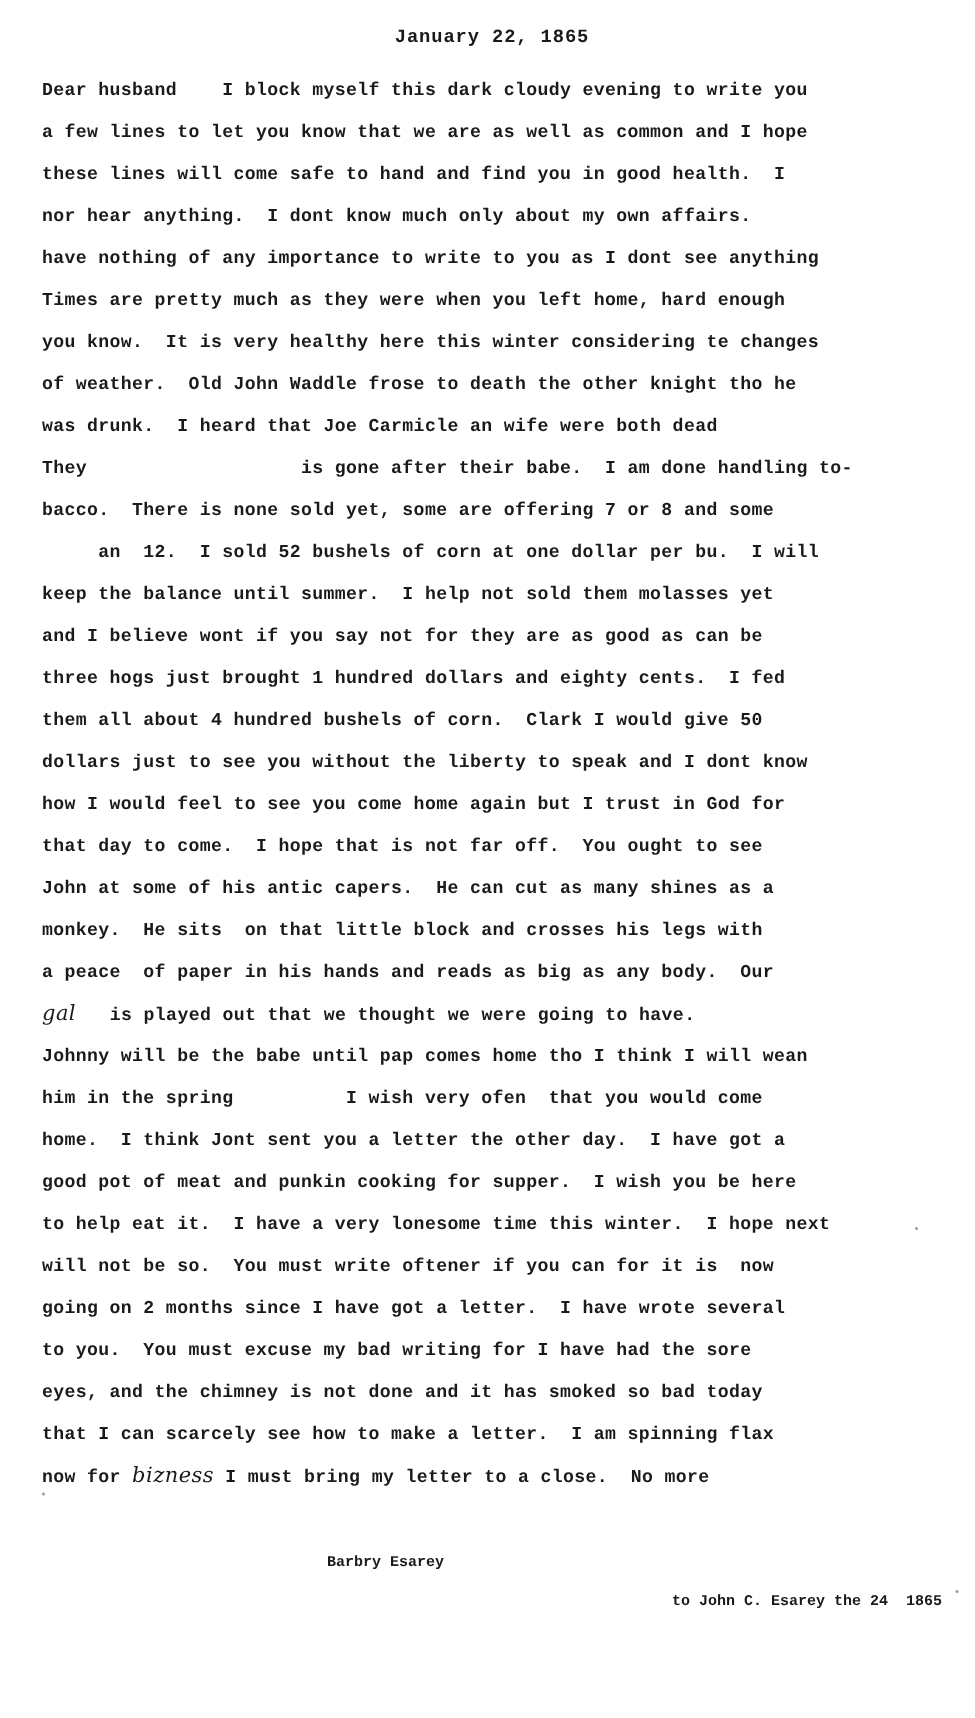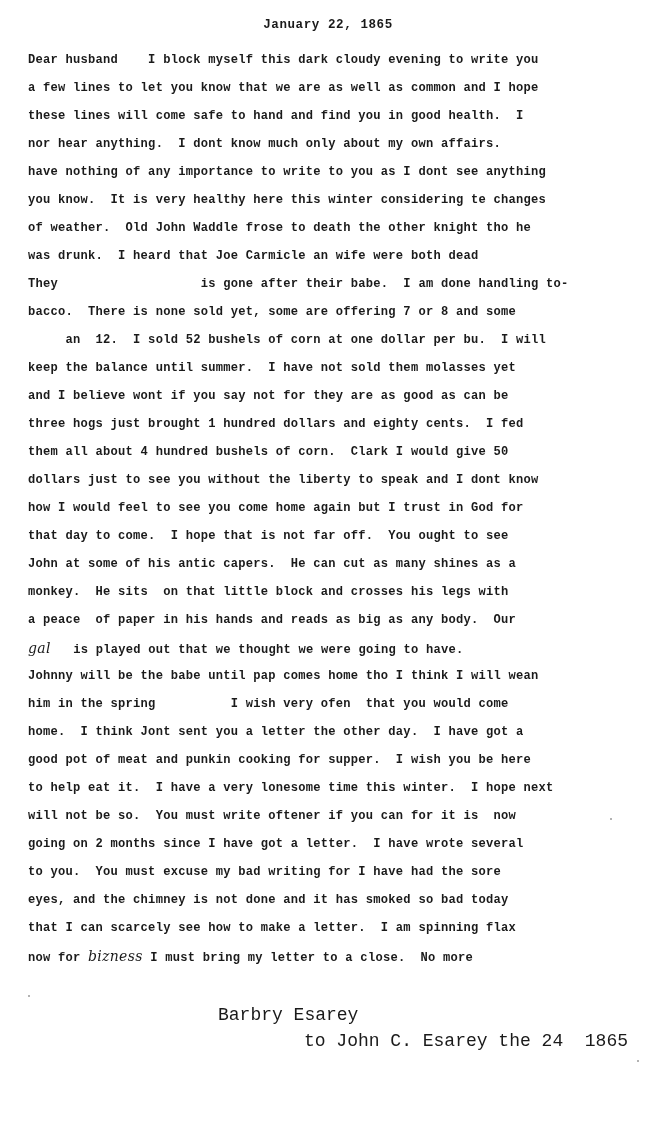--- a/index.html
+++ b/index.html
@@ -46,22 +46,22 @@
     font-size: 14px;
     letter-spacing: 0.3px;
   }
   .sig-block {
     margin-top: 4px;
   }
   .sig-line {
     height: 26px;
     line-height: 26px;
     white-space: pre;
-    font-size: 18px;
-    font-weight: normal;
+    font-size: 10px;
+    font-weight: bold;
     padding-left: 190px;
   }
   .sig-line.second {
     padding-left: 148px;
     text-align: right;
   }
   .speck {
     position: absolute;
     width: 2px;
     height: 2px;
@@ -75,27 +75,28 @@
 <div class="page">
 
   <div class="date-line">January 22, 1865</div>
 
   <div class="body-text">
     <div class="line">Dear husband    I block myself this dark cloudy evening to write you</div>
     <div class="line">a few lines to let you know that we are as well as common and I hope</div>
     <div class="line">these lines will come safe to hand and find you in good health.  I</div>
     <div class="line">nor hear anything.  I dont know much only about my own affairs.</div>
     <div class="line">have nothing of any importance to write to you as I dont see anything</div>
+    <div class="line">Times are pretty much as they were when you left home, hard enough</div>
     <div class="line">you know.  It is very healthy here this winter considering te changes</div>
     <div class="line">of weather.  Old John Waddle frose to death the other knight tho he</div>
     <div class="line">was drunk.  I heard that Joe Carmicle an wife were both dead</div>
     <div class="line">They                   is gone after their babe.  I am done handling to-</div>
     <div class="line">bacco.  There is none sold yet, some are offering 7 or 8 and some</div>
     <div class="line">     an  12.  I sold 52 bushels of corn at one dollar per bu.  I will</div>
-    <div class="line">keep the balance until summer.  I have not sold them molasses yet</div>
+    <div class="line">keep the balance until summer.  I help not sold them molasses yet</div>
     <div class="line">and I believe wont if you say not for they are as good as can be</div>
     <div class="line">three hogs just brought 1 hundred dollars and eighty cents.  I fed</div>
     <div class="line">them all about 4 hundred bushels of corn.  Clark I would give 50</div>
     <div class="line">dollars just to see you without the liberty to speak and I dont know</div>
     <div class="line">how I would feel to see you come home again but I trust in God for</div>
     <div class="line">that day to come.  I hope that is not far off.  You ought to see</div>
     <div class="line">John at some of his antic capers.  He can cut as many shines as a</div>
     <div class="line">monkey.  He sits  on that little block and crosses his legs with</div>
     <div class="line">a peace  of paper in his hands and reads as big as any body.  Our</div>
     <div class="line"><span class="hand">gal</span><span>   is played out that we thought we were going to have.</span></div>

